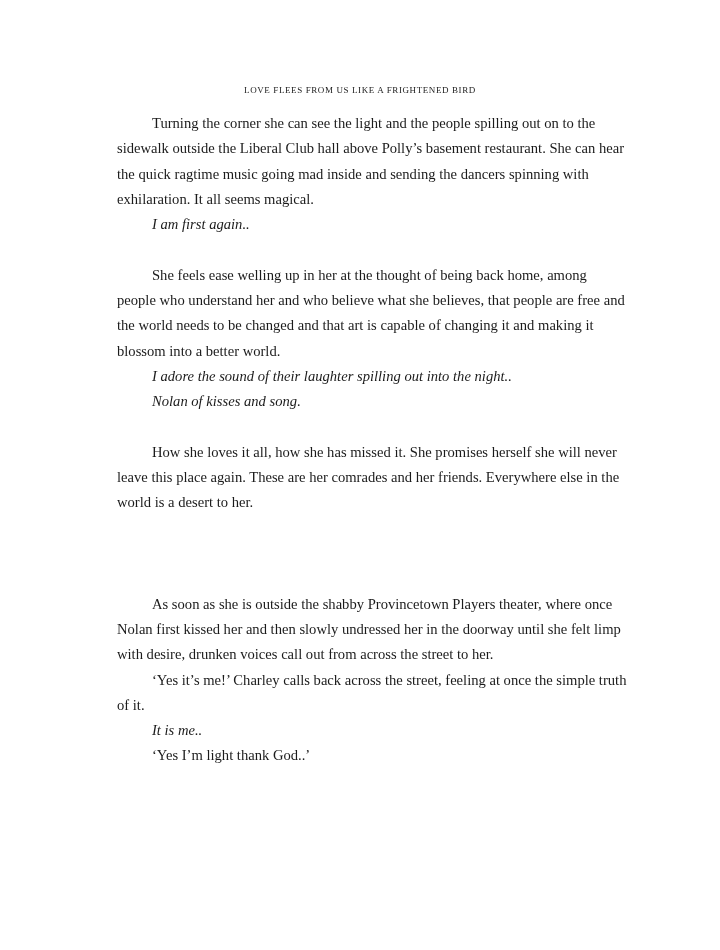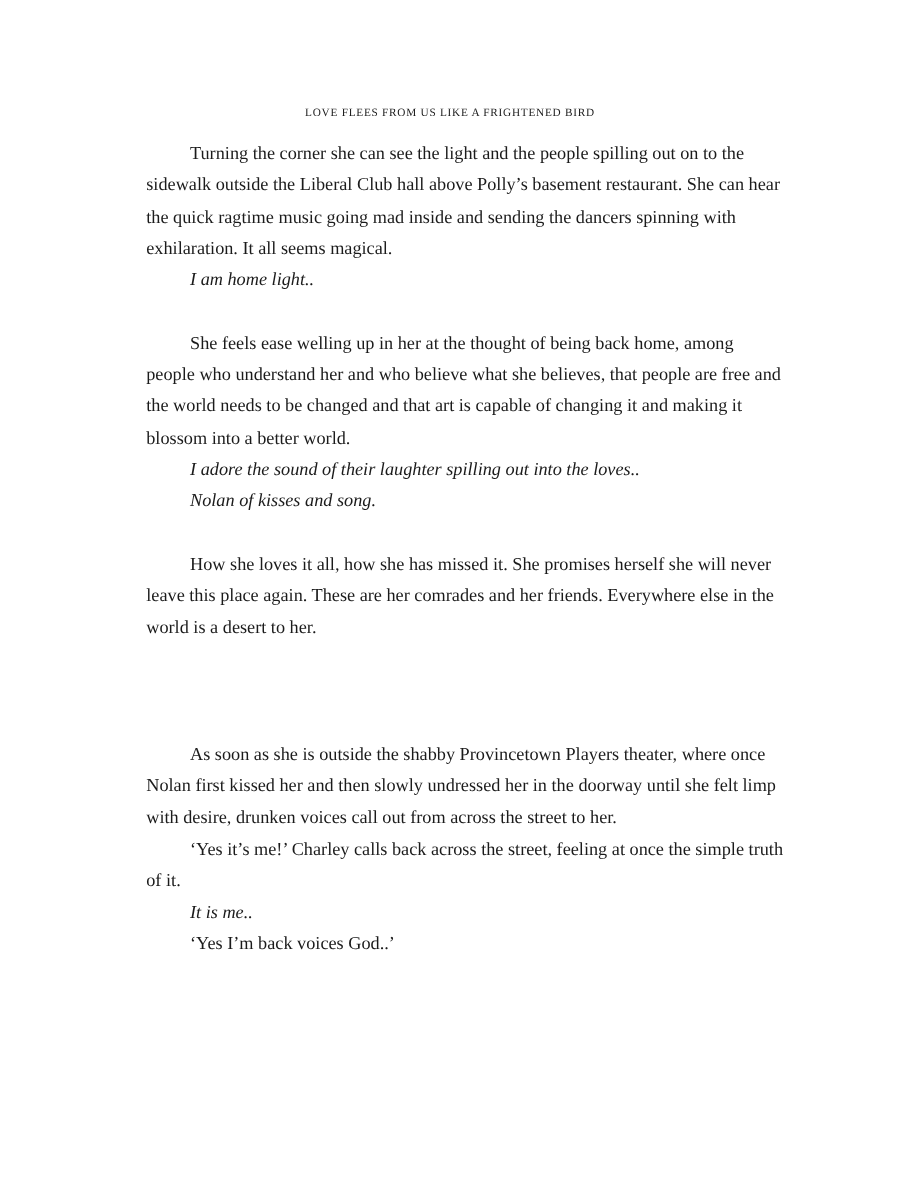--- a/index.html
+++ b/index.html
@@ -42,27 +42,27 @@
   .spacer { height: 25.3px; }
   .spacer.x3 { height: 75.9px; }
 </style>
 </head>
 <body>
 
 <div class="page">
   <div class="doc-title">LOVE FLEES FROM US LIKE A FRIGHTENED BIRD</div>
   <div class="doc-body" id="doc-body">
       <p class="para">Turning the corner she can see the light and the people spilling out on to the sidewalk outside the Liberal Club hall above Polly’s basement restaurant. She can hear the quick ragtime music going mad inside and sending the dancers spinning with exhilaration. It all seems magical.</p>
-      <p class="para italic">I am home light..</p>
+      <p class="para italic">I am first again..</p>
       <div class="spacer"></div>
       <p class="para">She feels ease welling up in her at the thought of being back home, among people who understand her and who believe what she believes, that people are free and the world needs to be changed and that art is capable of changing it and making it blossom into a better world.</p>
-      <p class="para italic">I adore the sound of their laughter spilling out into the loves..</p>
+      <p class="para italic">I adore the sound of their laughter spilling out into the night..</p>
       <p class="para italic">Nolan of kisses and song.</p>
       <div class="spacer"></div>
       <p class="para">How she loves it all, how she has missed it. She promises herself she will never leave this place again. These are her comrades and her friends. Everywhere else in the world is a desert to her.</p>
       <div class="spacer x3"></div>
       <p class="para">As soon as she is outside the shabby Provincetown Players theater, where once Nolan first kissed her and then slowly undressed her in the doorway until she felt limp with desire, drunken voices call out from across the street to her.</p>
       <p class="para">‘Yes it’s me!’ Charley calls back across the street, feeling at once the simple truth of it.</p>
       <p class="para italic">It is me..</p>
-      <p class="para">‘Yes I’m back voices God..’</p>
+      <p class="para">‘Yes I’m light thank God..’</p>
       <div class="spacer"></div>
     </div>
 </div>
 
 </body></html>

